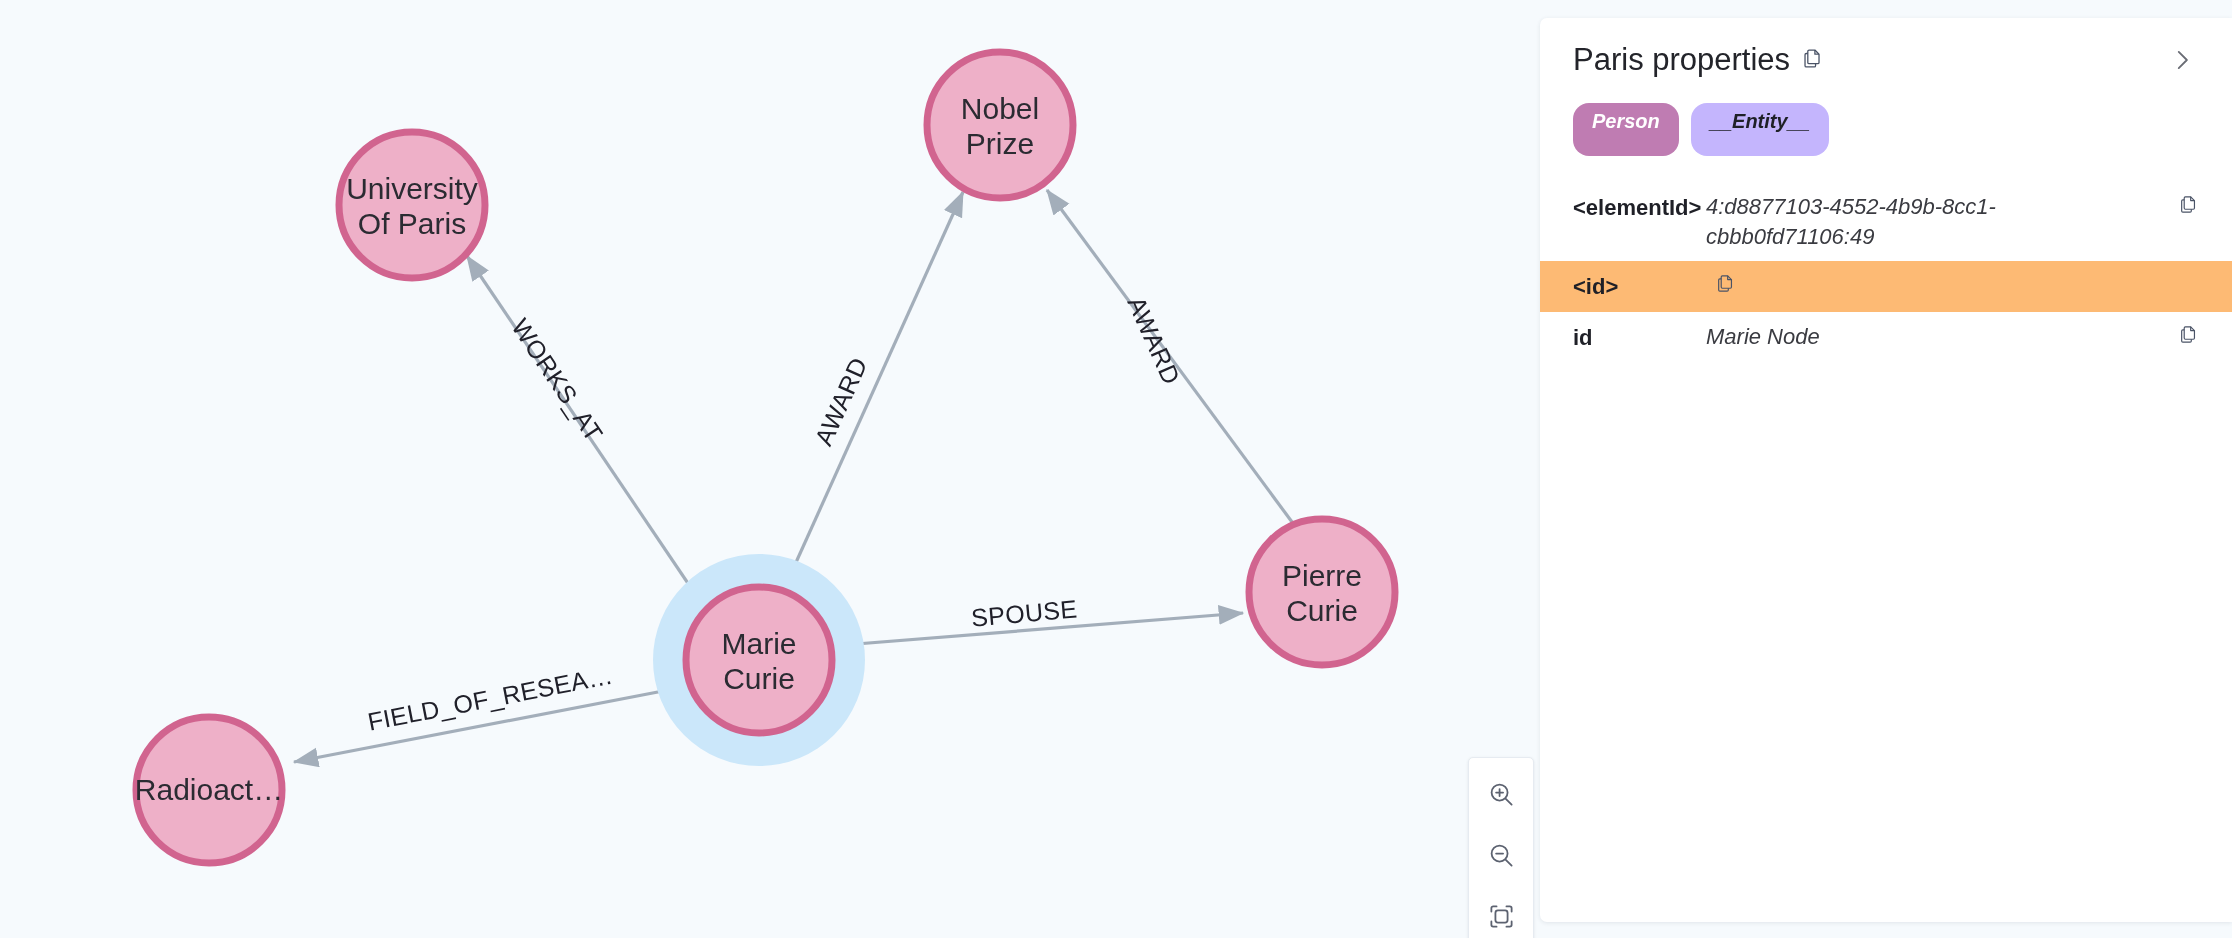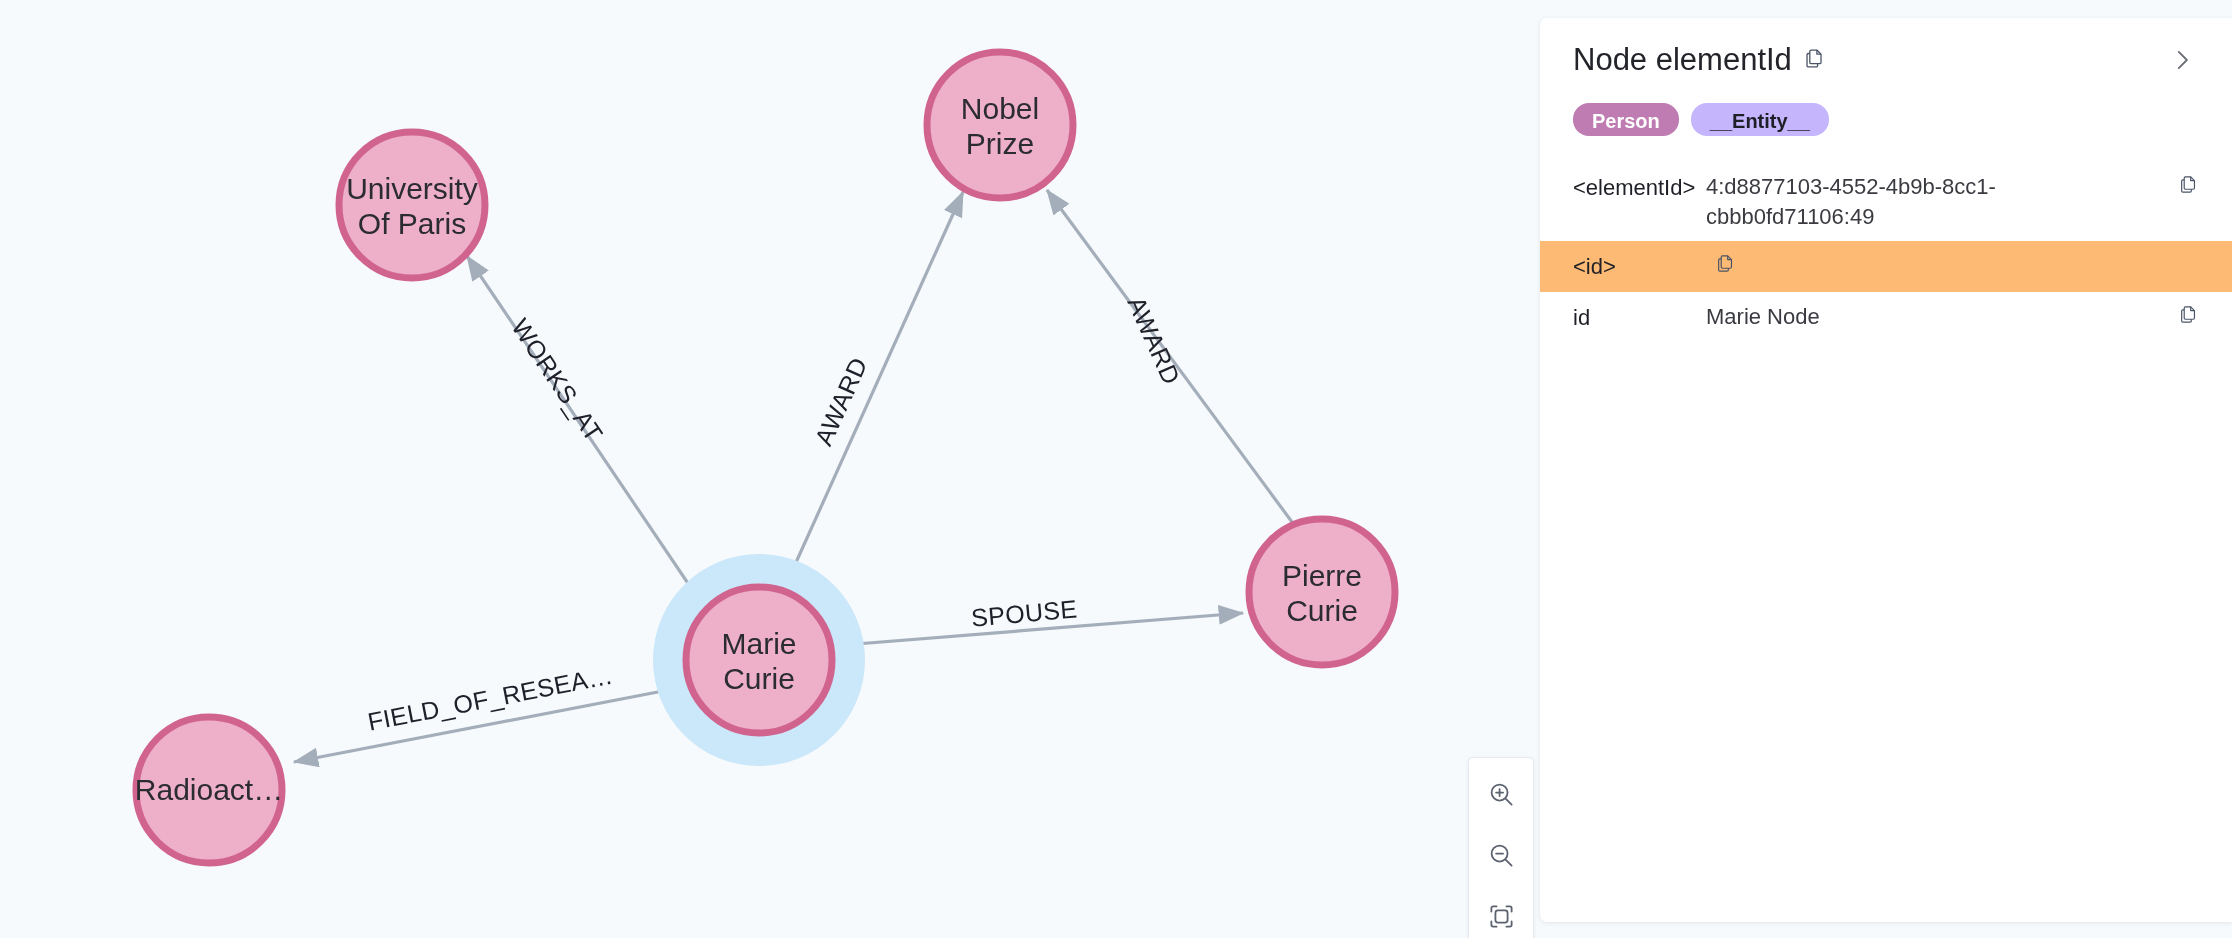--- a/index.html
+++ b/index.html
@@ -98,55 +98,57 @@
   }
 
   .label-chips{
     display:flex;gap:12px;
     padding:23px 33px 0 33px;
   }
   .chip{
     border-radius:16px;
     font-size:20px;
     font-weight:bold;
-    padding:7px 19px 4px 19px;
+    padding:7px 19px 24px 19px;
     line-height:1.1;
     white-space:nowrap;
     cursor:pointer;
+    font-style:italic;
   }
   .chip-person{ background:#bf7cb2; color:#ffffff; }
   .chip-entity{ background:#c4b5fd; color:#1f2027; }
 
   .props-table{
     margin-top:26px;
     width:100%;
   }
   .prop-row{
     display:flex;
     align-items:flex-start;
     padding:10px 33px 10px 33px;
     box-sizing:border-box;
     min-height:45px;
   }
   .prop-row.alt{ background:#fdba74; }
   .prop-key{
     width:133px;flex:0 0 133px;
     font-size:22px;
-    font-weight:normal;
+    font-weight:bold;
     color:#1f2027;
     line-height:1.35;
     padding-top:1px;
   }
   .prop-val{
     flex:1 1 auto;
     font-size:22px;
     color:#3a3b41;
     line-height:1.35;
     word-break:break-word;
     padding-right:24px;
+    font-style:italic;
   }
   .prop-copy{
     flex:0 0 30px;
     cursor:pointer;
     display:flex;align-items:flex-start;justify-content:flex-end;
     padding-top:2px;
   }
 </style>
 </head>
 <body>
@@ -245,21 +247,21 @@
       <path d="M16.4 3h3A1.6 1.6 0 0 1 21 4.6v3" stroke="#5c6270" stroke-width="1.6" stroke-linecap="round"></path>
       <path d="M21 16.4v3a1.6 1.6 0 0 1-1.6 1.6h-3" stroke="#5c6270" stroke-width="1.6" stroke-linecap="round"></path>
       <path d="M7.6 21h-3A1.6 1.6 0 0 1 3 19.4v-3" stroke="#5c6270" stroke-width="1.6" stroke-linecap="round"></path>
     </svg>
   </div>
 </div>
 
 <div id="node-properties-panel">
 
   <div class="panel-header">
-    <div class="panel-title">Node elementId</div>
+    <div class="panel-title">Paris properties</div>
 
     <span class="title-copy-icon">
       <svg width="23" height="23" viewBox="0 0 24 24" fill="none">
         <path d="M8.4 3.2h6.1l4.3 4.3v8.6a1.3 1.3 0 0 1-1.3 1.3H8.4a1.3 1.3 0 0 1-1.3-1.3V4.5a1.3 1.3 0 0 1 1.3-1.3z" stroke="#4a5366" stroke-width="1.35" stroke-linejoin="round"></path>
         <path d="M14.5 3.2v4.3h4.3" stroke="#4a5366" stroke-width="1.35" stroke-linejoin="round"></path>
         <path d="M15.2 17.4v2.1a1.3 1.3 0 0 1-1.3 1.3H5.5a1.3 1.3 0 0 1-1.3-1.3V8.1a1.3 1.3 0 0 1 1.3-1.3h1.6" stroke="#4a5366" stroke-width="1.35" stroke-linejoin="round"></path>
       </svg>
     </span>
 
     <span class="panel-collapse">

